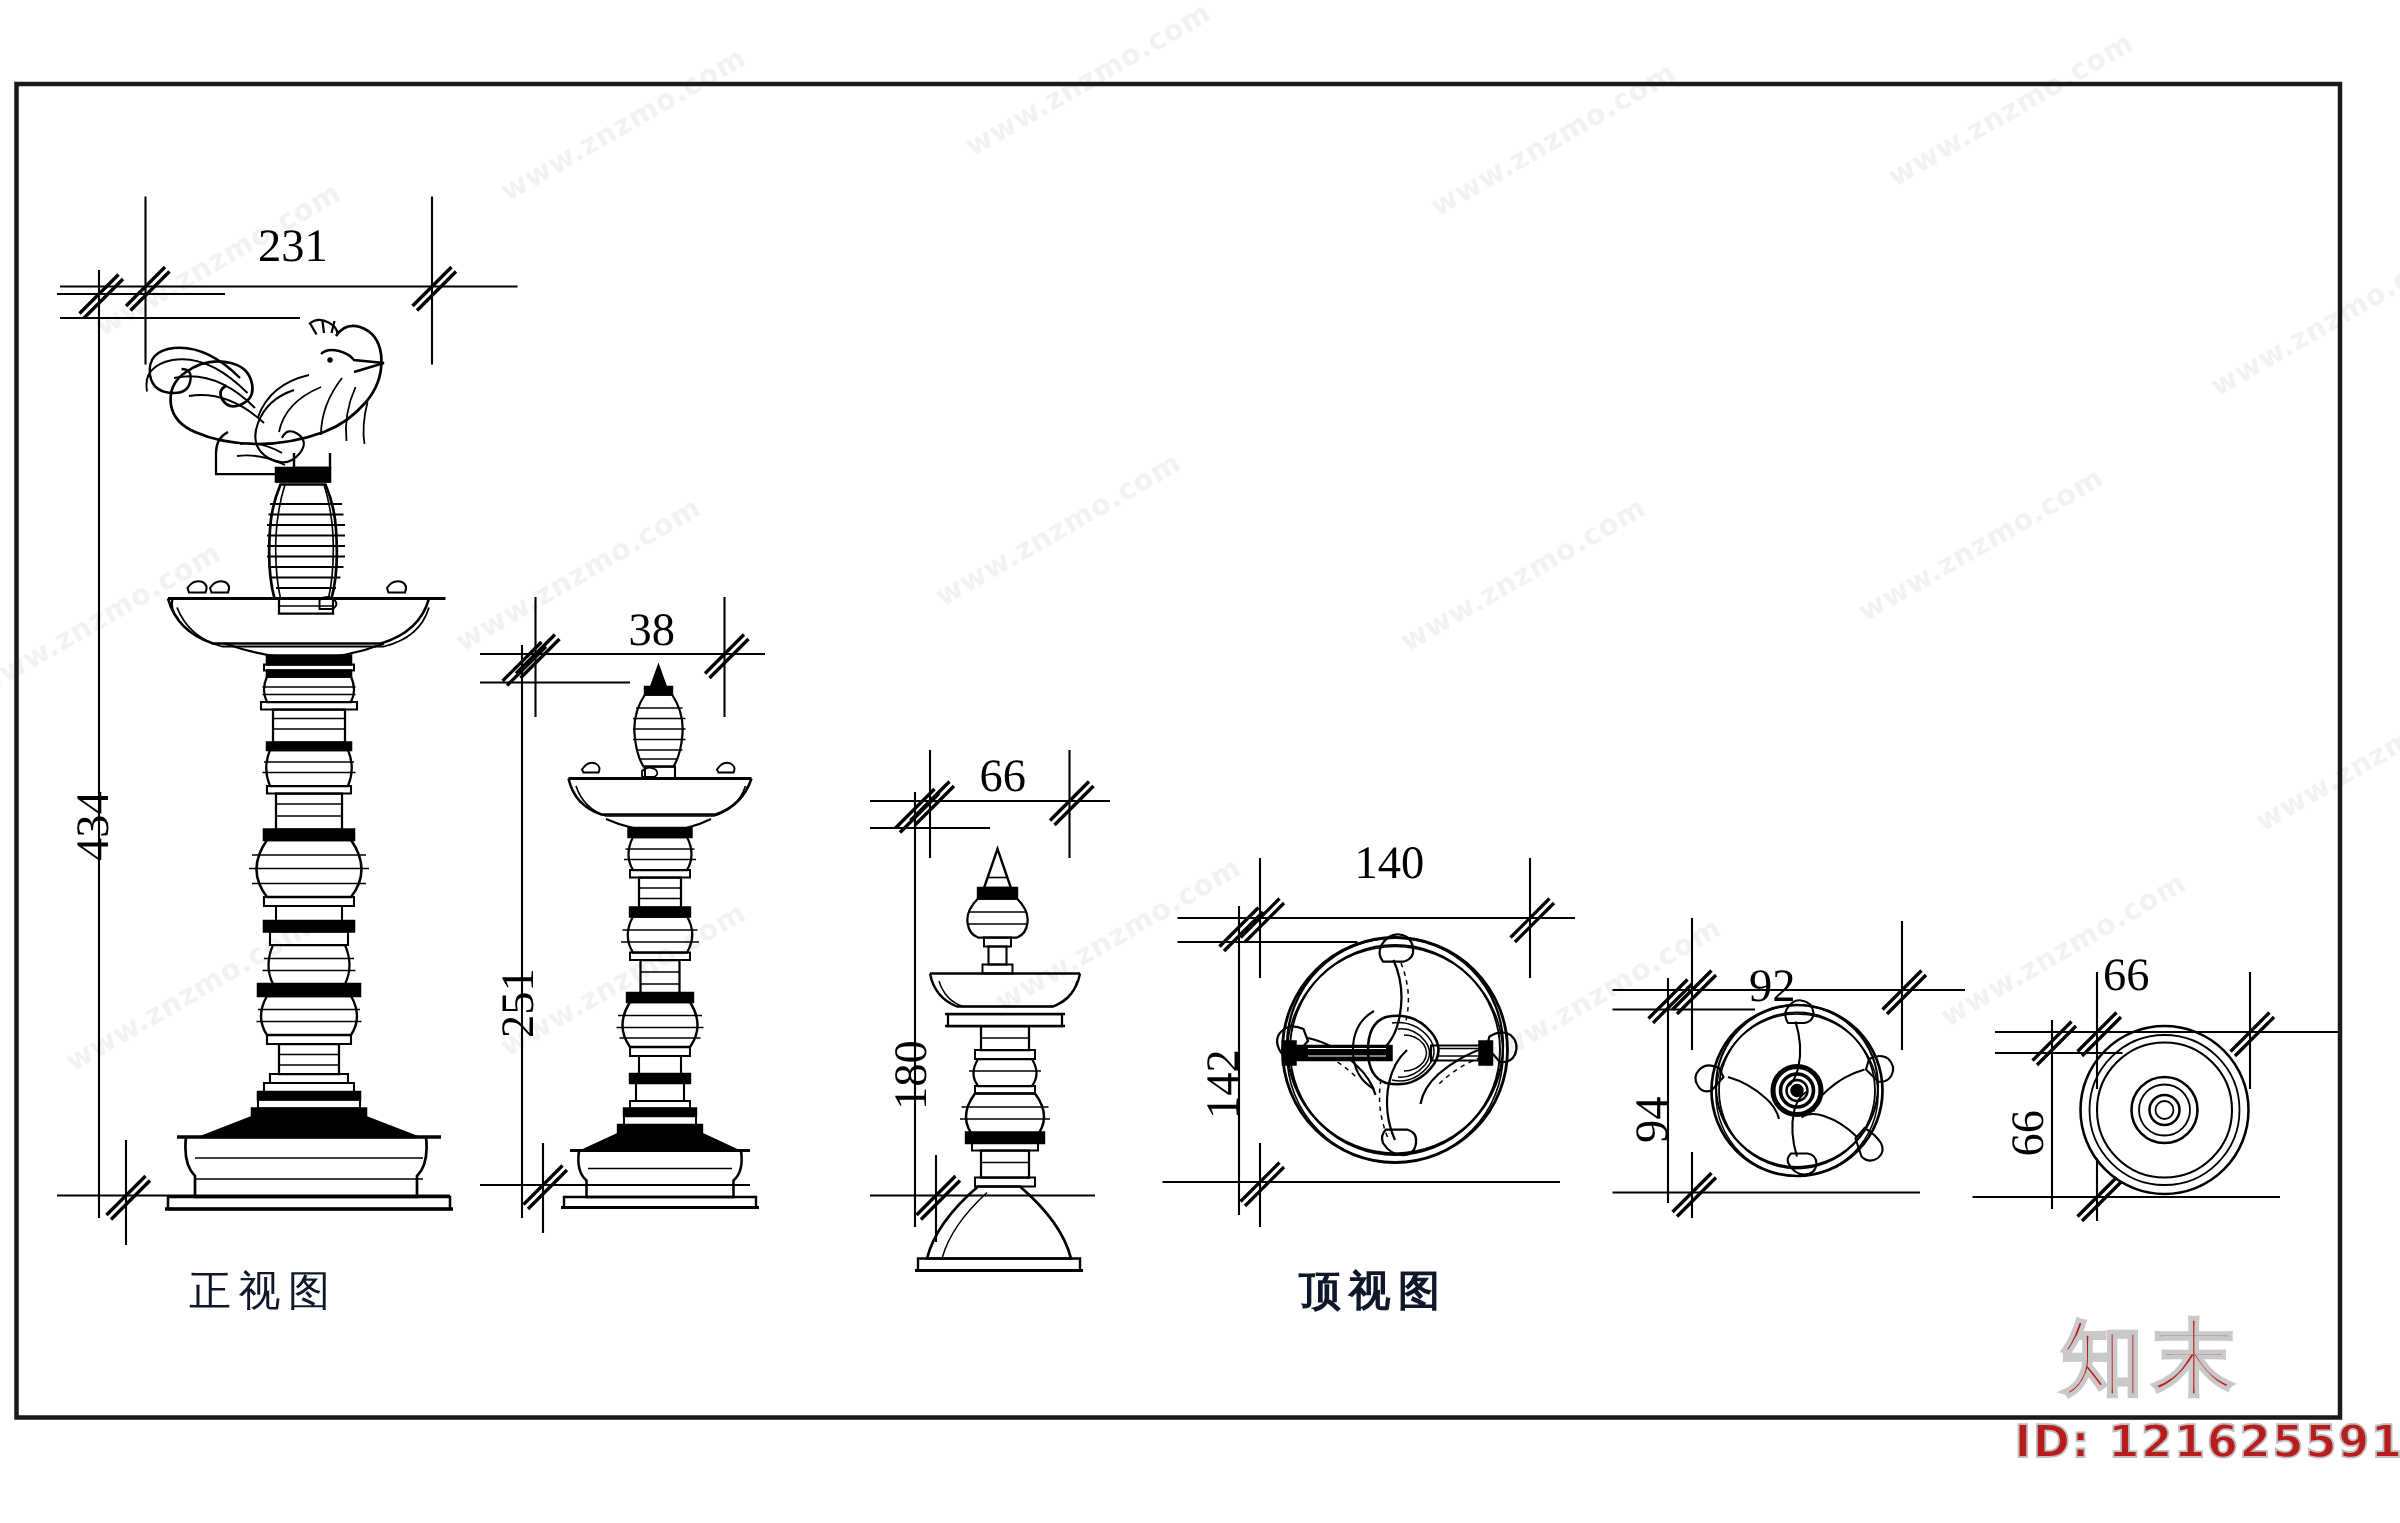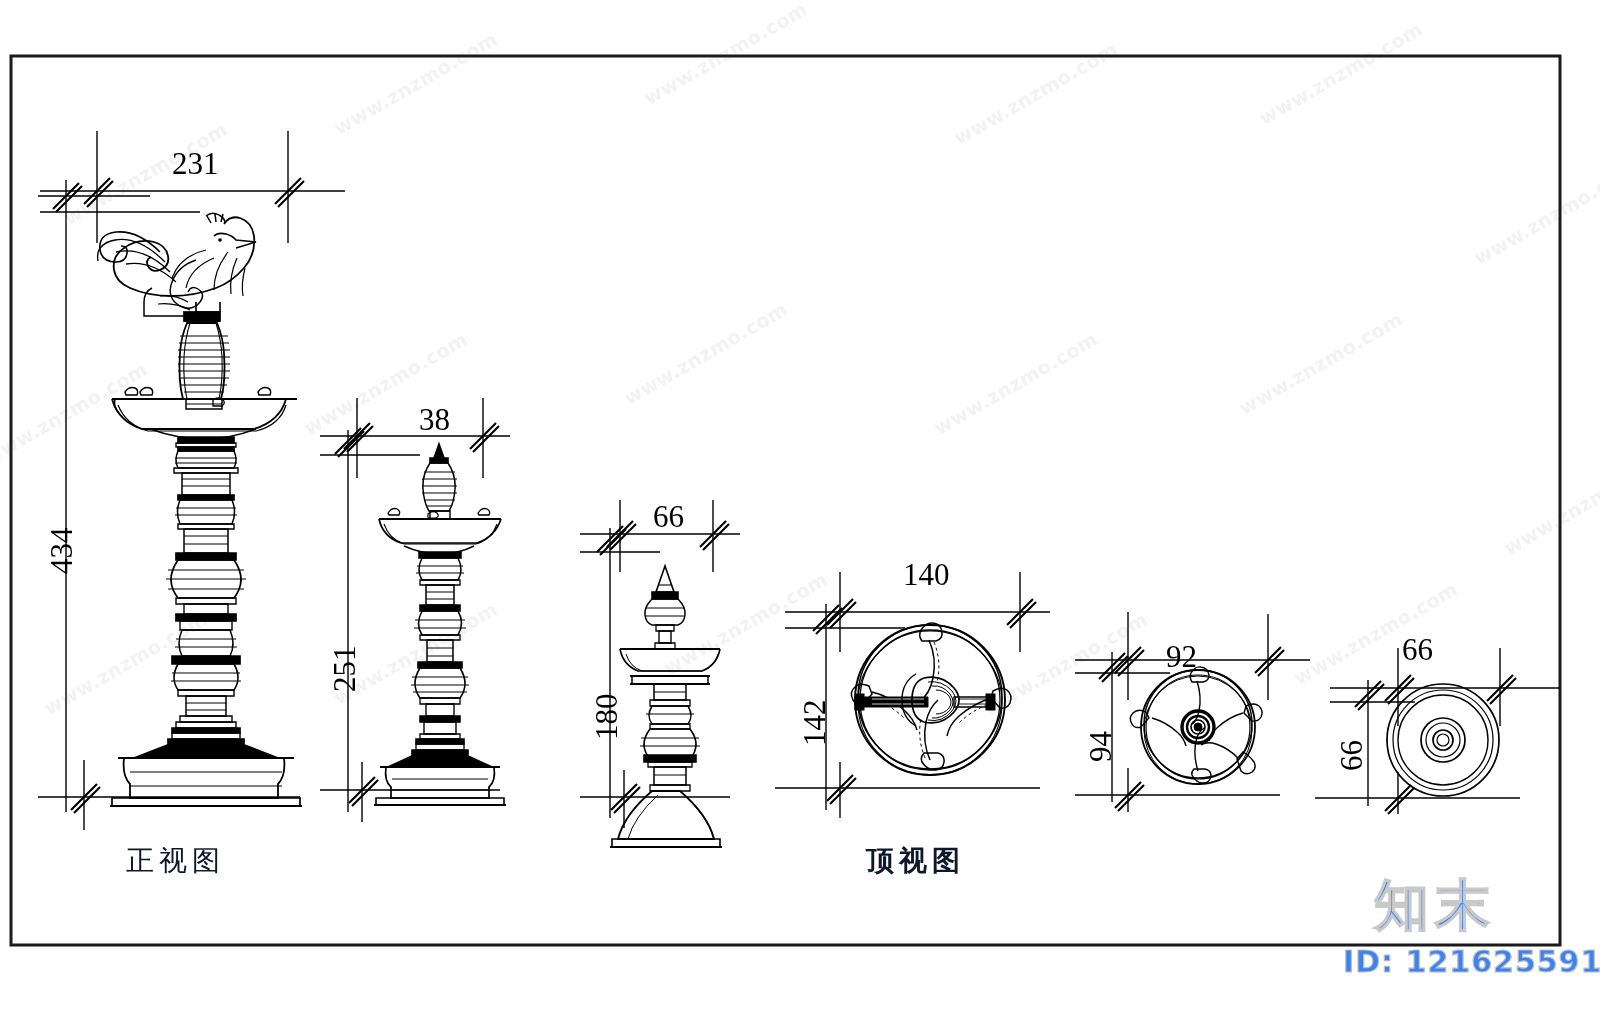--- a/index.html
+++ b/index.html
@@ -43,21 +43,21 @@
     color: #f2f2f2;
     white-space: nowrap;
     transform-origin: left top;
     letter-spacing: 0.5px;
   }
   .wm-small { font-size: 19px; }
   .brandmark {
     position: absolute;
     font-family: "DejaVu Sans", sans-serif;
     font-weight: 700;
-    color: #3b82f6;
+    color: #b91c1c;
     -webkit-text-stroke: 1.4px #c9c9c9;
     white-space: nowrap;
     text-align: center;
   }
   .brand-cn {
     left: 1374px;
     top: 869px;
     font-size: 55px;
     letter-spacing: 6px;
   }

